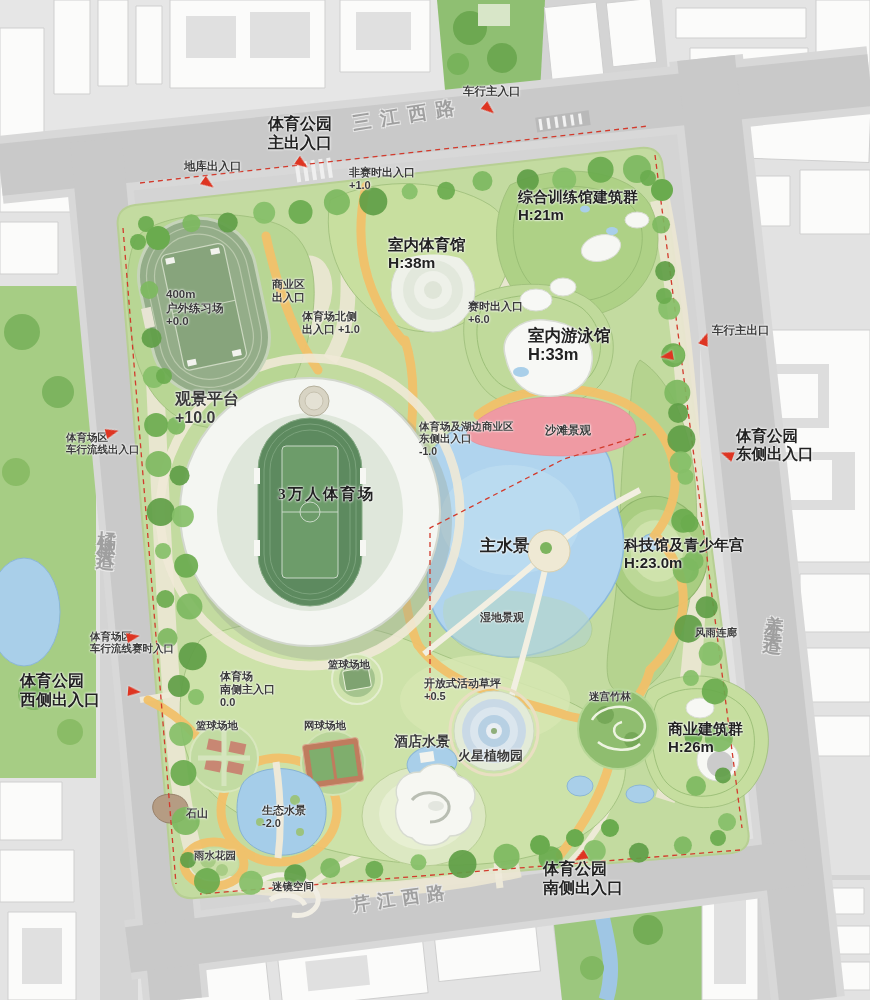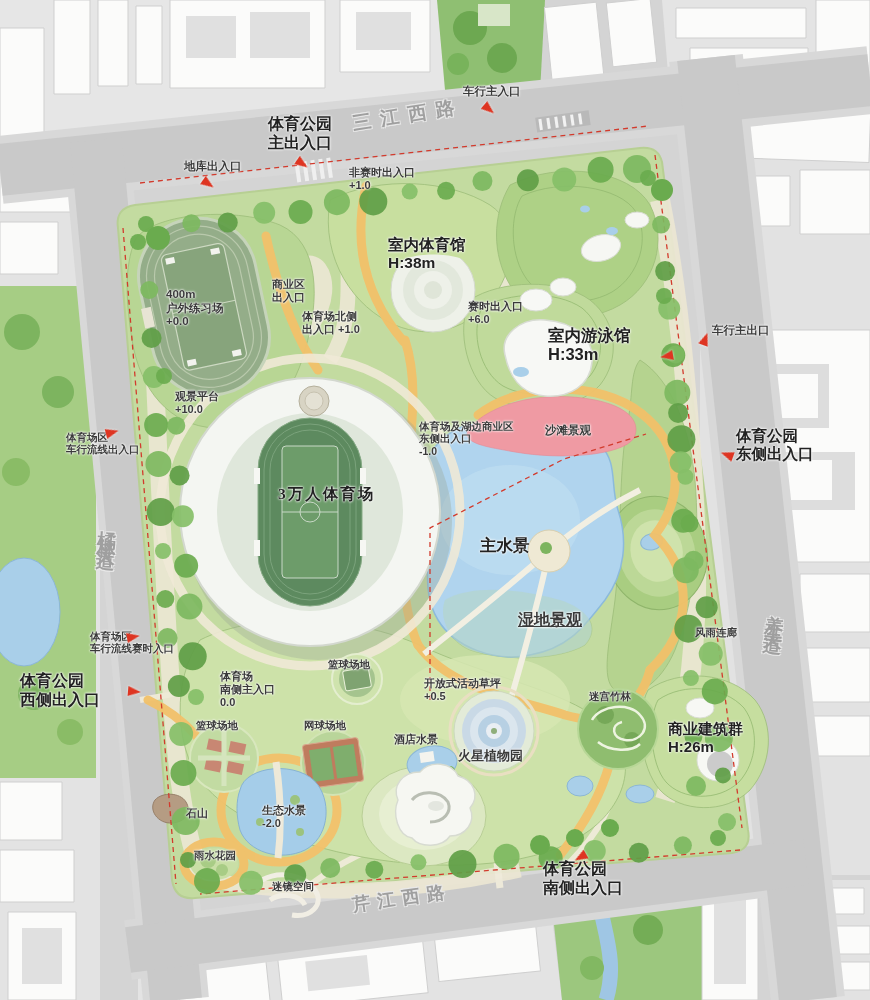--- a/index.html
+++ b/index.html
@@ -442,20 +442,24 @@
       <div class="map-label" style="left: 184px; top: 160px; font-size: 11.5px;">
         <div>地库出入口</div>
       </div>
       <div class="map-label" style="left: 463px; top: 85px; font-size: 11.5px; font-family: Liberation Mono, monospace;">
         <div>车行主入口</div>
       </div>
       <div class="map-label" style="left: 349px; top: 166px; font-size: 11px;">
         <div>非赛时出入口</div>
         <div>+1.0</div>
       </div>
+      <div class="map-label big" style="left: 518px; top: 188px; font-size: 15px;">
+        <div>综合训练馆建筑群</div>
+        <div>H:21m</div>
+      </div>
       <div class="map-label big" style="left: 388px; top: 236px; font-size: 15.5px;">
         <div>室内体育馆</div>
         <div>H:38m</div>
       </div>
       <div class="map-label" style="left: 166px; top: 288px; font-size: 11.5px;">
         <div>400m</div>
         <div>户外练习场</div>
         <div>+0.0</div>
       </div>
       <div class="map-label" style="left: 272px; top: 278px; font-size: 11px;">
@@ -463,28 +467,28 @@
         <div>出入口</div>
       </div>
       <div class="map-label" style="left: 302px; top: 310px; font-size: 11px;">
         <div>体育场北侧</div>
         <div>出入口 +1.0</div>
       </div>
       <div class="map-label" style="left: 468px; top: 300px; font-size: 11px;">
         <div>赛时出入口</div>
         <div>+6.0</div>
       </div>
-      <div class="map-label big" style="left: 528px; top: 326px; font-size: 16.5px; margin-left: 20px;">
+      <div class="map-label big" style="left: 528px; top: 326px; font-size: 16.5px;">
         <div>室内游泳馆</div>
         <div>H:33m</div>
       </div>
       <div class="map-label" style="left: 712px; top: 324px; font-size: 11.5px; text-align: right;">
         <div>车行主出口</div>
       </div>
-      <div class="map-label" style="left: 175px; top: 390px; font-size: 11px;">
+      <div class="map-label" style="left: 175px; top: 390px; font-size: 16px;">
         <div>观景平台</div>
         <div>+10.0</div>
       </div>
       <div class="map-label" style="left: 419px; top: 420px; font-size: 10.5px;">
         <div>体育场及湖边商业区</div>
         <div>东侧出入口</div>
         <div>-1.0</div>
       </div>
       <div class="map-label" style="left: 545px; top: 424px; font-size: 11.5px;">
         <div>沙滩景观</div>
@@ -496,21 +500,25 @@
       <div class="map-label" style="left: 66px; top: 431px; font-size: 10.5px;">
         <div>体育场区</div>
         <div>车行流线出入口</div>
       </div>
       <div class="map-label big" style="left: 278px; top: 485px; font-size: 15.5px; letter-spacing: 2px; font-family: &quot;Liberation Serif&quot;, &quot;DejaVu Serif&quot;, serif;">
         <div>3万人体育场</div>
       </div>
       <div class="map-label big" style="left: 480px; top: 536px; font-size: 16.5px;">
         <div>主水景</div>
       </div>
-      <div class="map-label" style="left: 518px; top: 611px; font-size: 16px; text-decoration: underline;">
+      <div class="map-label big" style="left: 624px; top: 536px; font-size: 15px;">
+        <div>科技馆及青少年宫</div>
+        <div>H:23.0m</div>
+      </div>
+      <div class="map-label" style="left: 480px; top: 611px; font-size: 11px;">
         <div>湿地景观</div>
       </div>
       <div class="map-label" style="left: 695px; top: 626px; font-size: 10.5px;">
         <div>风雨连廊</div>
       </div>
       <div class="map-label" style="left: 90px; top: 630px; font-size: 10.5px;">
         <div>体育场区</div>
         <div>车行流线赛时入口</div>
       </div>
       <div class="map-label big" style="left: 20px; top: 672px; font-size: 16px;">
@@ -531,21 +539,21 @@
       </div>
       <div class="map-label" style="left: 589px; top: 690px; font-size: 10.5px;">
         <div>迷宫竹林</div>
       </div>
       <div class="map-label" style="left: 196px; top: 719px; font-size: 10.5px;">
         <div>篮球场地</div>
       </div>
       <div class="map-label" style="left: 304px; top: 719px; font-size: 10.5px;">
         <div>网球场地</div>
       </div>
-      <div class="map-label" style="left: 394px; top: 733px; font-size: 11px;">
+      <div class="map-label" style="left: 394px; top: 733px; font-size: 14px;">
         <div>酒店水景</div>
       </div>
       <div class="map-label big" style="left: 668px; top: 720px; font-size: 15px;">
         <div>商业建筑群</div>
         <div>H:26m</div>
       </div>
       <div class="map-label" style="left: 458px; top: 748px; font-size: 13px; text-align: center;">
         <div>火星植物园</div>
       </div>
       <div class="map-label" style="left: 186px; top: 807px; font-size: 11px;">

